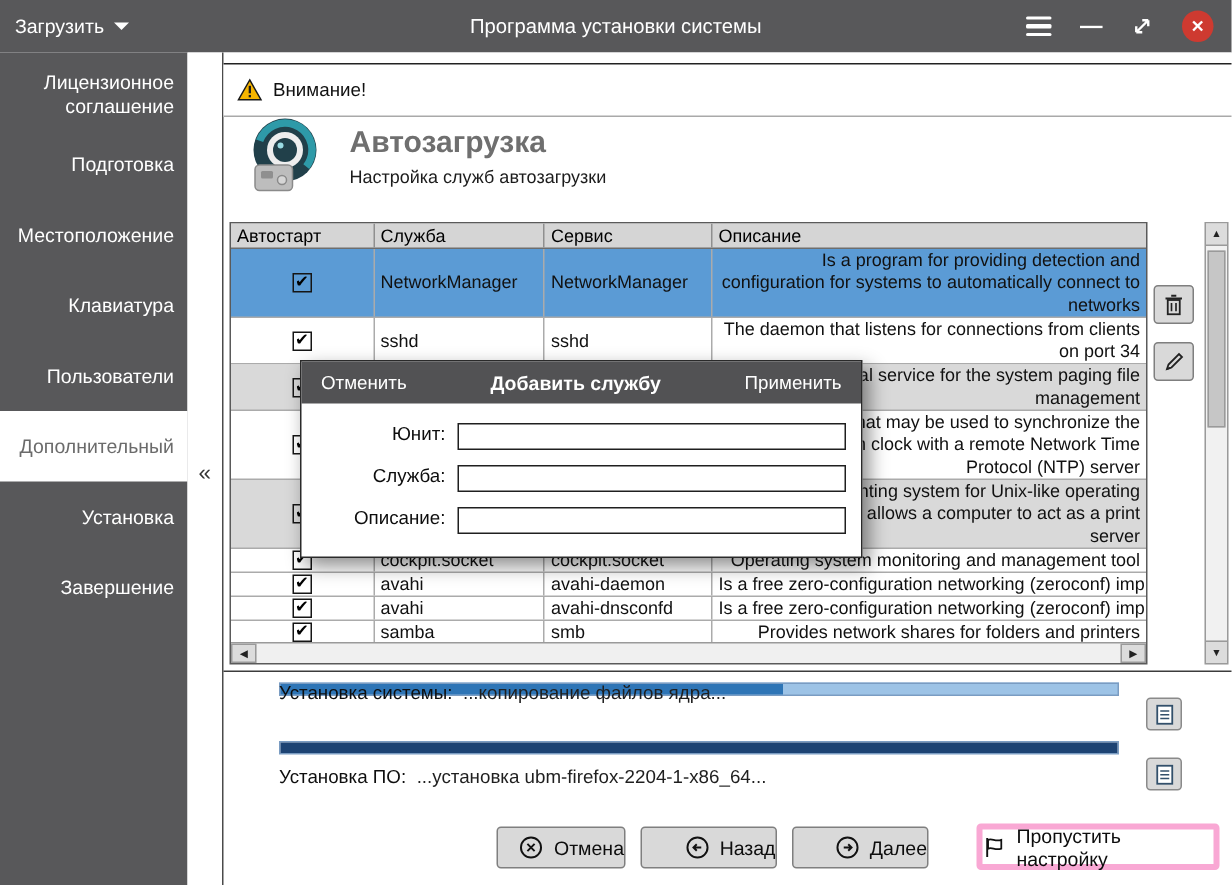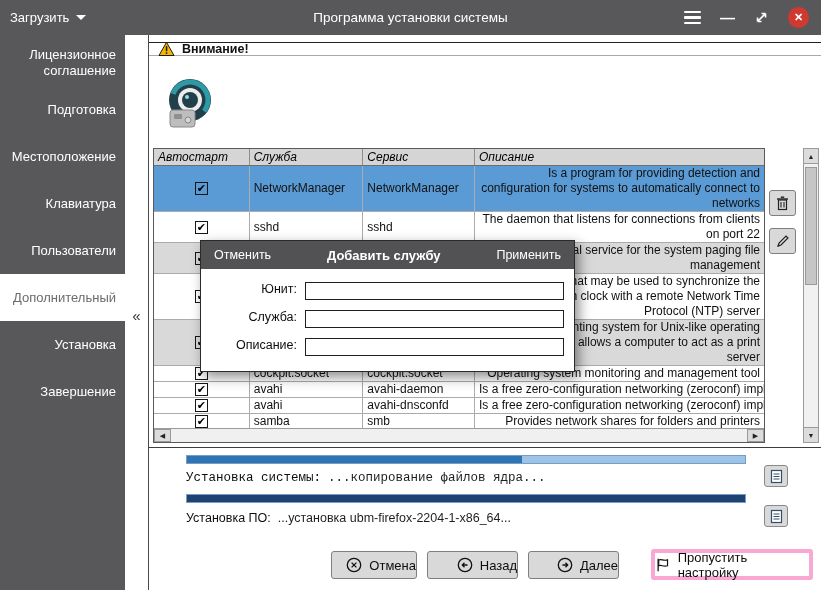--- a/index.html
+++ b/index.html
@@ -28,32 +28,32 @@
   .sidebar { position:absolute; left:0; top:35px; width:125px; height:555px; background:#58585a; padding-top:4px; }
   .side-item { min-height:47px; display:flex; align-items:center; justify-content:flex-end; padding:2px 9px;
                color:#fff; font-size:13px; text-align:right; cursor:pointer; line-height:16px; }
   .side-item.active { background:#fff; color:#6b6b6b; }
   .gutter { position:absolute; left:125px; top:35px; width:23px; height:555px; background:#fff; }
   .collapse { position:absolute; left:0; top:272px; width:23px; text-align:center; font-size:15px; color:#333; cursor:pointer; }
 
   
   .content { position:absolute; left:148px; top:35px; width:673px; height:555px; background:#fff; border-left:1px solid #4a4a4a; }
 
-  .warnbar { position:absolute; left:0; right:0; top:7px; height:14px; background:#fff;
+  .warnbar { position:absolute; left:0; right:0; top:7px; height:36px; background:#fff;
              border-top:1px solid #222; border-bottom:1px solid #a9a9a9;
-             display:flex; align-items:center; gap:7px; padding-left:9px; font-size:12.5px; font-weight:bold; color:#111;text-align:center; }
+             display:flex; align-items:center; gap:7px; padding-left:9px; font-size:12.5px; font-weight:normal; color:#111;text-align:center; }
 
   .page-head { position:absolute; left:14px; top:42px; display:flex; align-items:center; gap:14px; }
   .page-titles .t1 { font-size:20px; font-weight:bold; color:#6f6f6f; }
   .page-titles .t2 { font-size:12px; color:#1c1c1c; margin-top:4px; }
 
   
   .table { position:absolute; left:4px; top:113px; width:612px; height:295px; border:1px solid #5a5a5a; overflow:hidden; background:#fff; }
   .thead { display:flex; background:#d5d5d5; border-bottom:1px solid #6e6e6e; height:17px; }
-  .th { font-size:12px; color:#000; padding:1px 4px; border-right:1px solid #8f8f8f; overflow:hidden; white-space:nowrap;font-style:italic; }
+  .th { font-size:12px; color:#000; padding:1px 4px; border-right:1px solid #8f8f8f; overflow:hidden; white-space:nowrap; }
   .th:last-child { border-right:none; }
   .c0 { width:96px; } .c1 { width:114px; } .c2 { width:112px; } .c3 { width:290px; }
   .tr { display:flex; background:#fff; border-bottom:1px solid #ababab; }
   .tr.alt { background:#d9d9d9; }
   .tr.selected { background:#5b9bd5; }
   .td { font-size:12px; line-height:15px; padding:0 4px; border-right:1px solid #ababab; overflow:hidden;text-align:right; }
   .td.flexc { display:flex; align-items:center; }
   .c-desc { border-right:none; }
   .tr.clip .c-desc { white-space:nowrap; }
   .cb { width:13px; height:13px; border:1.5px solid #151515; display:flex; align-items:center; justify-content:center; cursor:pointer; }
@@ -88,21 +88,21 @@
                font-family:"Liberation Sans", sans-serif; }
 
   
   .sep { position:absolute; left:0; right:0; top:412px; height:1px; background:#3c3c3c; }
   .pbar { position:absolute; left:37px; width:560px; height:9px; background:#9dc3e6; border:1px solid #7a9cc2; }
   .pbar .fill { height:100%; }
   .pbar1 { top:420px; } .pbar1 .fill { background:#2e75b6; }
   .pbar2 { top:459px; } .pbar2 .fill { background:#1d4373; }
   .plabel { position:absolute; left:37px; font-size:12.5px; color:#0e0e0e; white-space:nowrap; }
   .plabel .status { margin-left:7px; color:#1f1f1f; }
-  .pl1 { top:436px;font-family:Liberation Mono, monospace; } .pl2 { top:476px; }
+  .pl1 { top:420px; } .pl2 { top:476px; }
   .log-btn { position:absolute; left:615px; width:24px; height:22px; background:#d9d9d9; border:1px solid #8a8a8a;
              border-radius:3px; display:flex; align-items:center; justify-content:center; cursor:pointer; }
   .lb1 { top:430px; } .lb2 { top:470px; }
 
   
   .fbtn { position:absolute; top:516px; height:28px; background:#d9d9d9; border:1px solid #7f7f7f; border-radius:3px;
           display:flex; align-items:center; justify-content:flex-end; gap:7px; font-size:13px; color:#0d0d0d; cursor:pointer; }
   .b-cancel { left:182px; width:86px; }
   .b-back { left:278px; width:91px; }
   .b-next { left:379px; width:91px; }
@@ -180,20 +180,24 @@
     <svg width="56" height="54" viewBox="0 0 56 54">
       <circle cx="27" cy="23" r="21" fill="#21404a"></circle>
       <circle cx="27" cy="23" r="18" fill="none" stroke="#2e9aa8" stroke-width="5" stroke-dasharray="62 120" transform="rotate(-160 27 23)"></circle>
       <circle cx="27" cy="23" r="12" fill="#eeeeee"></circle>
       <circle cx="27" cy="23" r="8" fill="#21404a"></circle>
       <circle cx="24" cy="20" r="2" fill="#9adbe3"></circle>
       <rect x="7" y="33" width="25" height="17" rx="3" fill="#bdbdbd" stroke="#8a8a8a"></rect>
       <rect x="11" y="37" width="8" height="5" rx="1" fill="#8f8f8f"></rect>
       <circle cx="25" cy="43" r="3" fill="#d6d6d6" stroke="#8a8a8a"></circle>
     </svg>
+    <div class="page-titles">
+      <div class="t1">Автозагрузка</div>
+      <div class="t2">Настройка служб автозагрузки</div>
+    </div>
   </div>
 
   <div class="table">
     <div class="thead">
       <div class="th c0">Автостарт</div>
       <div class="th c1">Служба</div>
       <div class="th c2">Сервис</div>
       <div class="th c3">Описание</div>
     </div>
     <div id="tbody">
@@ -208,21 +212,21 @@
       <div class="td c-desc c3">Is a program for providing detection and configuration for systems to automatically connect to networks</div>
     </div>
         <div class="tr">
       <div class="td flexc c0" style="justify-content:center;">
         <span class="cb">
               <span class="tick">✔</span>
             </span>
       </div>
       <div class="td flexc c1">sshd</div>
       <div class="td flexc c2">sshd</div>
-      <div class="td c-desc c3">The daemon that listens for connections from clients on port 22</div>
+      <div class="td c-desc c3">The daemon that listens for connections from clients on port 34</div>
     </div>
         <div class="tr alt">
       <div class="td flexc c0" style="justify-content:center;">
         <span class="cb">
               <span class="tick">✔</span>
             </span>
       </div>
       <div class="td flexc c1">swap</div>
       <div class="td flexc c2">swap</div>
       <div class="td c-desc c3">Special service for the system paging file management</div>

